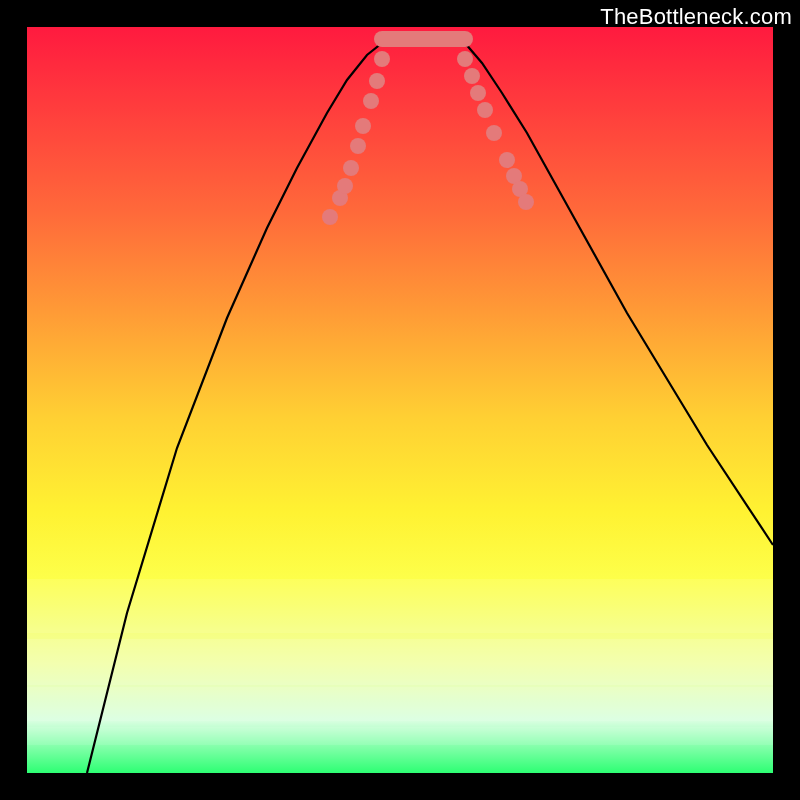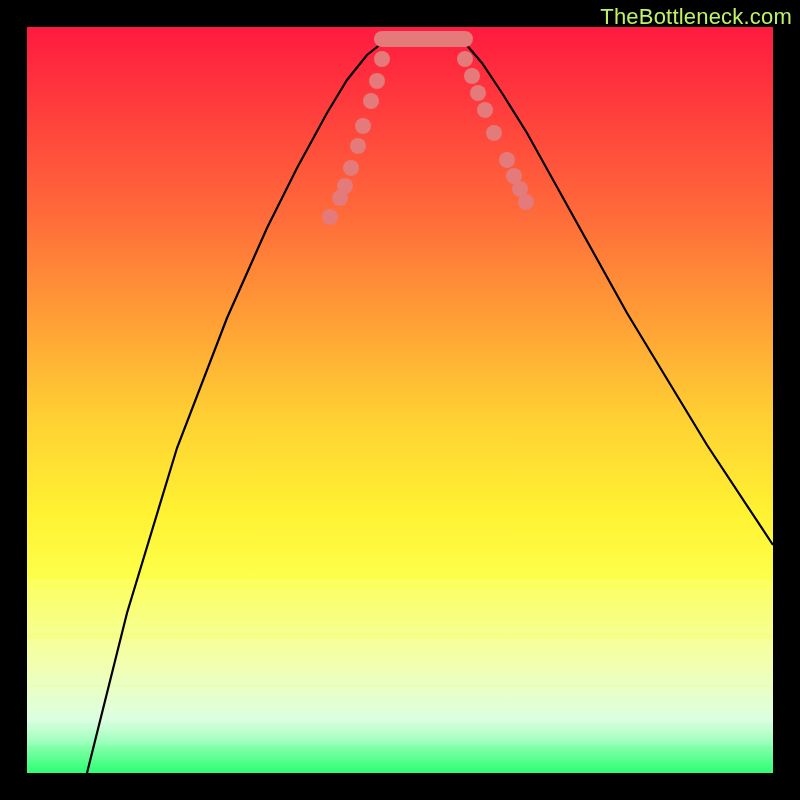--- a/index.html
+++ b/index.html
@@ -26,21 +26,21 @@
       #fff232 65%,
       #fdff4a 74%,
       #f2ffa0 85%,
       #d8ffe0 93%,
       #2dff73 100%);
   }
   .watermark {
     position: absolute;
     top: 4px;
     right: 8px;
-    color: #bef264;
+    color: #ffffff;
     font-size: 22px;
     font-weight: 500;
     letter-spacing: 0.2px;
     user-select: none;
     text-align: right;
   }
   svg.overlay {
     position: absolute;
     left: 0;
     top: 0;

